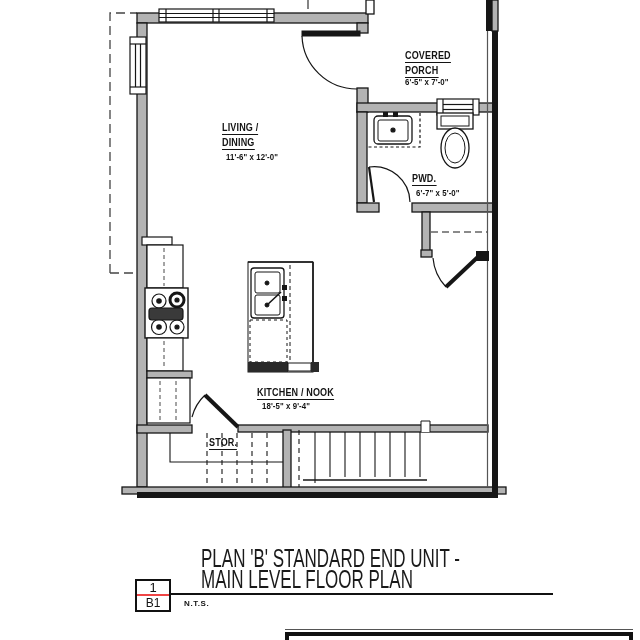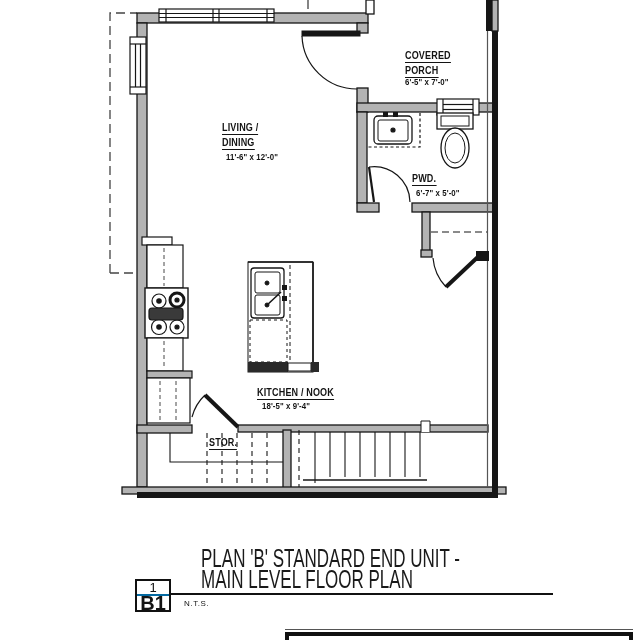--- a/index.html
+++ b/index.html
@@ -11,22 +11,22 @@
         transform:scaleX(.82);transform-origin:0 0;}
   .room .u{display:inline-block;border-bottom:1.5px solid #131313;padding-bottom:0;}
   .dim{font-size:9.8px;font-weight:bold;letter-spacing:.1px;
        transform:scaleX(.8);transform-origin:0 0;}
   .title{font-size:25px;line-height:21px;font-weight:400;color:#1a1a1a;
          transform:scaleX(.68);transform-origin:0 0;}
   .hline{position:absolute;background:#111;}
   .tblock{position:absolute;left:135px;top:579px;width:36px;height:33px;
           border:2.5px solid #111;background:#fff;box-sizing:border-box;text-align:center;}
   .tblock .c1{font-size:13px;line-height:13px;height:13px;}
-  .tblock .c2{font-size:20px;line-height:15px;height:15px;border-top:2px solid #0369a1;font-weight:700;}
-  .nts{font-size:8px;font-weight:normal;letter-spacing:.6px;}
+  .tblock .c2{font-size:12px;line-height:15px;height:15px;border-top:2px solid #ef4444;font-weight:400;}
+  .nts{font-size:8px;font-weight:bold;letter-spacing:.6px;}
 </style>
 </head>
 <body>
 
 <div id="canvas">
 
   <svg id="plan-svg" width="640" height="640" viewBox="0 0 640 640">
 
     <g stroke="#444" stroke-width="1.3" fill="none" stroke-dasharray="9,5">
       <path d="M110,273 V13 H137 M110,273 H138 M308,0 V13"></path>

